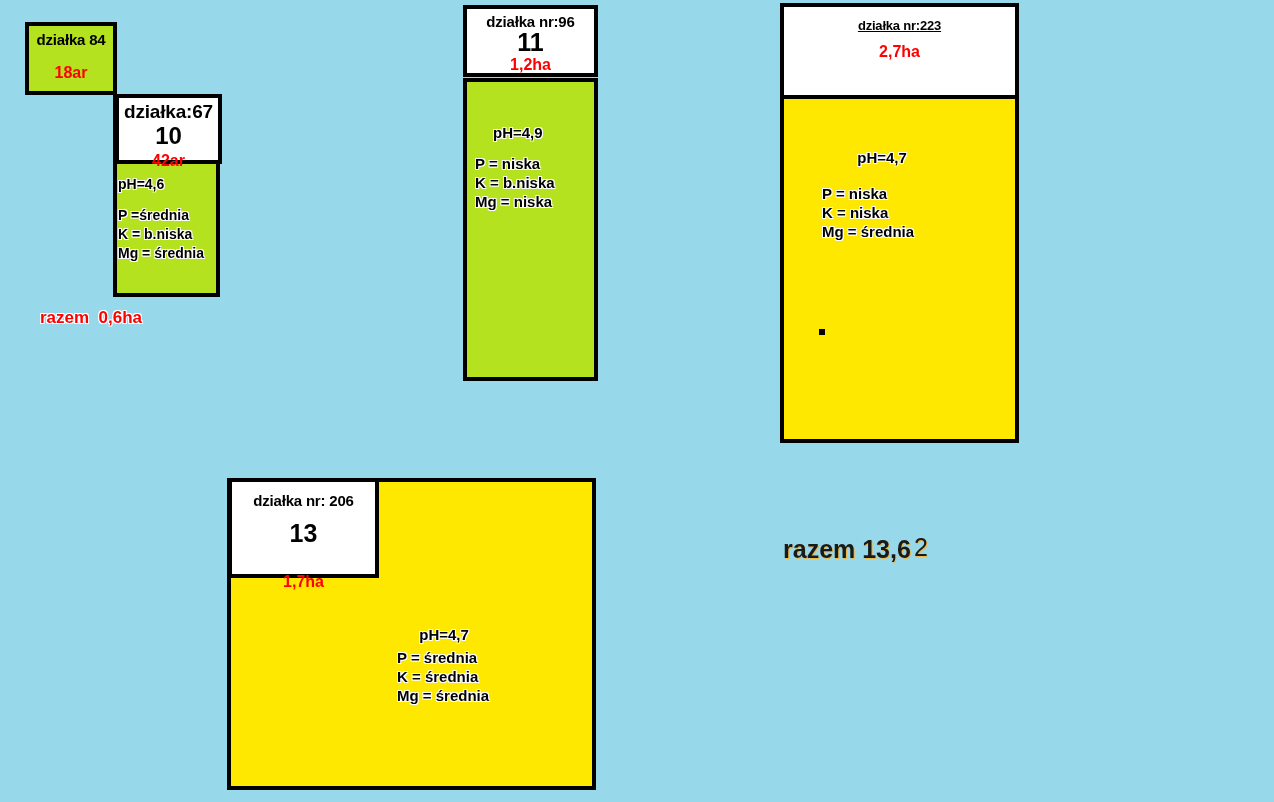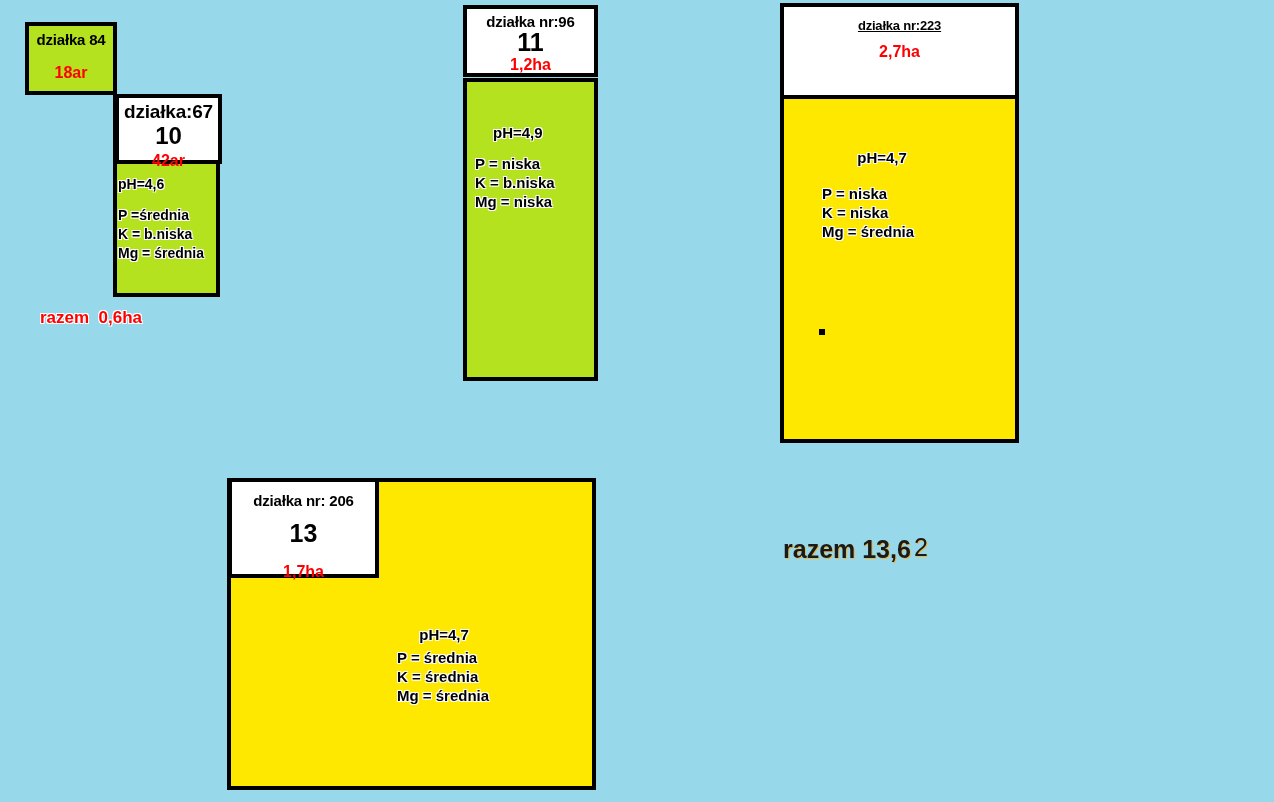--- a/index.html
+++ b/index.html
@@ -130,21 +130,21 @@
   #label-223 .label-num   { font-size: 27px; margin-top: 9px; }
   #label-223 .label-area  { font-size: 16px; margin-top: 11px; }
   #info-223         { left: 822px; top: 148px; }
   #info-223 .ph     { text-align: center; margin-left: 28px; margin-bottom: 17px; }
   #dot-223          { left: 819px; top: 329px; }
 
   #parcel-206       { left: 227px; top: 478px; width: 369px; height: 312px; }
   #label-206        { left: 228px; top: 478px; width: 151px; height: 100px; }
   #label-206 .label-title { font-size: 15px; margin-top: 10px; }
   #label-206 .label-num   { font-size: 25px; margin-top: 12px; }
-  #label-206 .label-area  { font-size: 16px; margin-top: 18px; }
+  #label-206 .label-area  { font-size: 16px; margin-top: 28px; }
   #info-206         { left: 397px; top: 625px; }
   #info-206 .ph     { text-align: center; margin-left: 2px; margin-bottom: 4px; }
 
   #razem-left       { left: 40px;  top: 308px; }
   #razem-right      { left: 783px; top: 533px; }
 </style>
 </head>
 <body>
 
 <div id="canvas">

